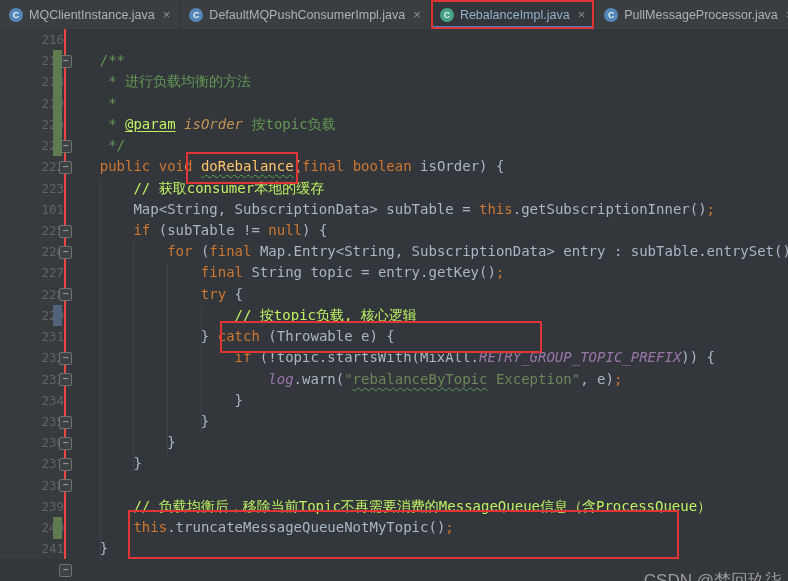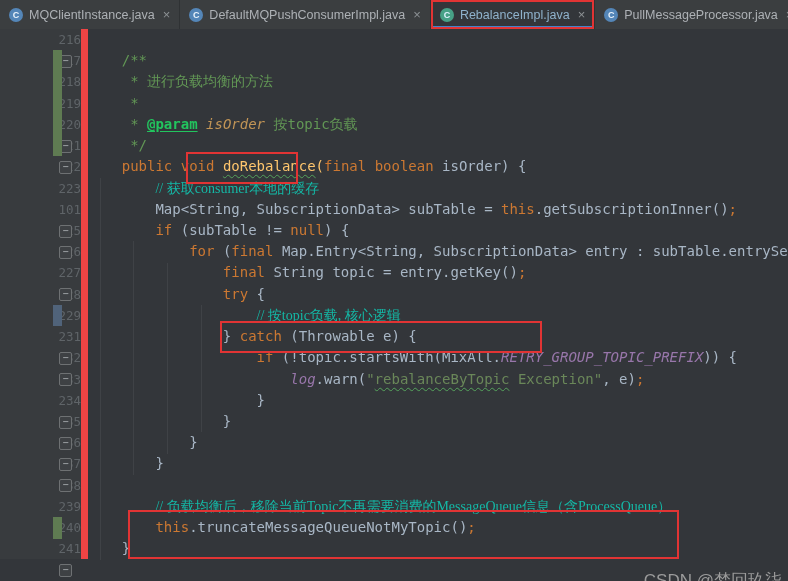--- a/index.html
+++ b/index.html
@@ -32,39 +32,39 @@
   
   .editor{
     position:absolute;top:29px;left:0;width:788px;height:552px;
     background:#33363a;
     font-family:"DejaVu Sans Mono","DejaVu Sans",monospace;
     font-size:14px;
   }
   .line{display:flex;height:21.2307px;line-height:21.2307px;position:relative;z-index:1;}
   .line.current{background:#3c4044;}
   .gutter{
-    width:88px;flex-shrink:0;background:#383b3e;
-    border-right:7px solid #ef4444;box-sizing:border-box;
+    width:66px;flex-shrink:0;background:#383b3e;
+    border-right:2px solid #ef4444;box-sizing:border-box;
     text-align:right;
   }
   .line.current .gutter{background:#42464a;}
   .ln{
     display:inline-block;width:42px;
     color:#5f6468;font-size:12.5px;
   }
   .line.current .ln{color:#a6abaf;}
   .codeline{white-space:pre;color:#A9B7C6;}
   
   .tok.p {color:#A9B7C6;margin-top:36px;}
   .tok.k {color:#CC7832;}
   .tok.sc{color:#CC7832;}
   .tok.m {color:#FFC66D;}
-  .tok.c {color:#14b8a6;font-family:Liberation Serif, serif;}
+  .tok.c {color:#bef264;}
   .tok.doc{color:#629755;}
-  .tok.tag{color:#22c55e;font-weight:bold;text-decoration:underline;text-underline-offset:2px;}
+  .tok.tag{color:#bef264;font-weight:normal;text-decoration:underline;text-underline-offset:2px;}
   .tok.pv{color:#C29556;font-style:italic;}
   .tok.s {color:#6A8759;}
   .tok.ct{color:#9876AA;font-style:italic;}
   .tok.f {color:#9876AA;font-style:italic;}
   .tok.w {
     text-decoration-line:underline;text-decoration-style:wavy;
     text-decoration-color:#55a35c;text-decoration-thickness:1px;
     text-underline-offset:3px;
   }
   .tok.m.w{text-decoration-color:#55a35c;}

